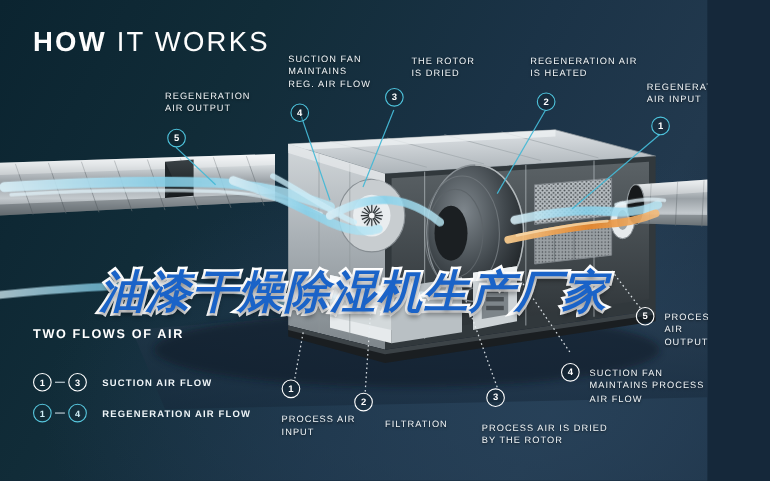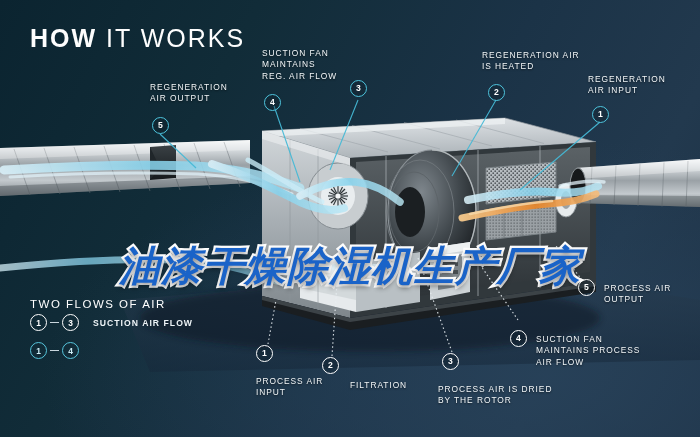--- a/index.html
+++ b/index.html
@@ -1,19 +1,19 @@
 <!DOCTYPE html>
 <html><head>
 <meta charset="utf-8">
 <style>
   * { margin:0; padding:0; box-sizing:border-box; }
   html,body{ background:#15283a; }
   #stage{
     position:relative;
-    width:700px; height:437px;
+    width:643px; height:437px;
     overflow:hidden;
     font-family:"Liberation Sans", sans-serif;
     background:
       radial-gradient(120% 90% at 78% 86%, rgba(40,66,90,.85) 0%, rgba(24,44,62,0) 60%),
       linear-gradient(118deg, #0b2430 0%, #112c38 28%, #1b3347 58%, #22394e 80%, #1d3145 100%);
     color:#fff;
     -webkit-font-smoothing:antialiased;
   }
 
   
@@ -45,22 +45,22 @@
     display:flex; align-items:center; justify-content:center;
     font-size:8.6px; font-weight:600; line-height:1;
     background:rgba(14,32,44,.35);
   }
   .mk.cy{ border:1.1px solid #4fc5de; color:#ffffff; }
   .mk.wh{ border:1.1px solid #ffffff; color:#ffffff; }
 
   
   #legend{ position:absolute; left:30px; top:298px; }
   #legend h2{
-    font-size:11.5px; font-weight:400; letter-spacing:1.5px;
-    color:#fff; margin-bottom:4px;
+    font-size:11.5px; font-weight:700; letter-spacing:1.5px;
+    color:#fff; margin-bottom:29px;
   }
   .lg-row{ display:flex; align-items:center; margin-bottom:11px; }
   .lg-c{
     width:17px; height:17px; border-radius:50%;
     display:flex; align-items:center; justify-content:center;
     font-size:8.4px; font-weight:600; flex:0 0 auto;
   }
   .lg-c.wh{ border:1.1px solid #ffffff; color:#fff; }
   .lg-c.cy{ border:1.1px solid #57c6dd; color:#cfeef6; }
   .lg-dash{ width:9px; height:1.2px; background:#c9d6de; margin:0 3px; flex:0 0 auto; }
@@ -345,20 +345,22 @@
 
   <div class="lbl" style="left:150px; top:82px;">REGENERATION
 AIR OUTPUT</div>
   <div class="mk cy" style="left:152px; top:117px;">5</div>
 
   <div class="lbl" style="left:262px; top:48px;">SUCTION FAN
 MAINTAINS
 REG. AIR FLOW</div>
   <div class="mk cy" style="left:264px; top:94px;">4</div>
 
+  <div class="lbl" style="left:374px; top:50px;">THE ROTOR
+IS DRIED</div>
   <div class="mk cy" style="left:350px; top:80px;">3</div>
 
   <div class="lbl" style="left:482px; top:50px;">REGENERATION AIR
 IS HEATED</div>
   <div class="mk cy" style="left:488px; top:84px;">2</div>
 
   <div class="lbl" style="left:588px; top:74px;">REGENERATION
 AIR INPUT</div>
   <div class="mk cy" style="left:592px; top:106px;">1</div>
 
@@ -389,20 +391,21 @@
       <div class="lg-c wh">1</div>
       <div class="lg-dash"></div>
       <div class="lg-c wh">3</div>
       <div class="lg-t">SUCTION AIR FLOW</div>
     </div>
 
     <div class="lg-row">
       <div class="lg-c cy">1</div>
       <div class="lg-dash"></div>
       <div class="lg-c cy">4</div>
+      <div class="lg-t">REGENERATION AIR FLOW</div>
     </div>
   </div>
 
   <div id="cn">
     <span>油漆干燥除湿机生产厂家</span>
   </div>
 
 </div>
 
 </body></html>

